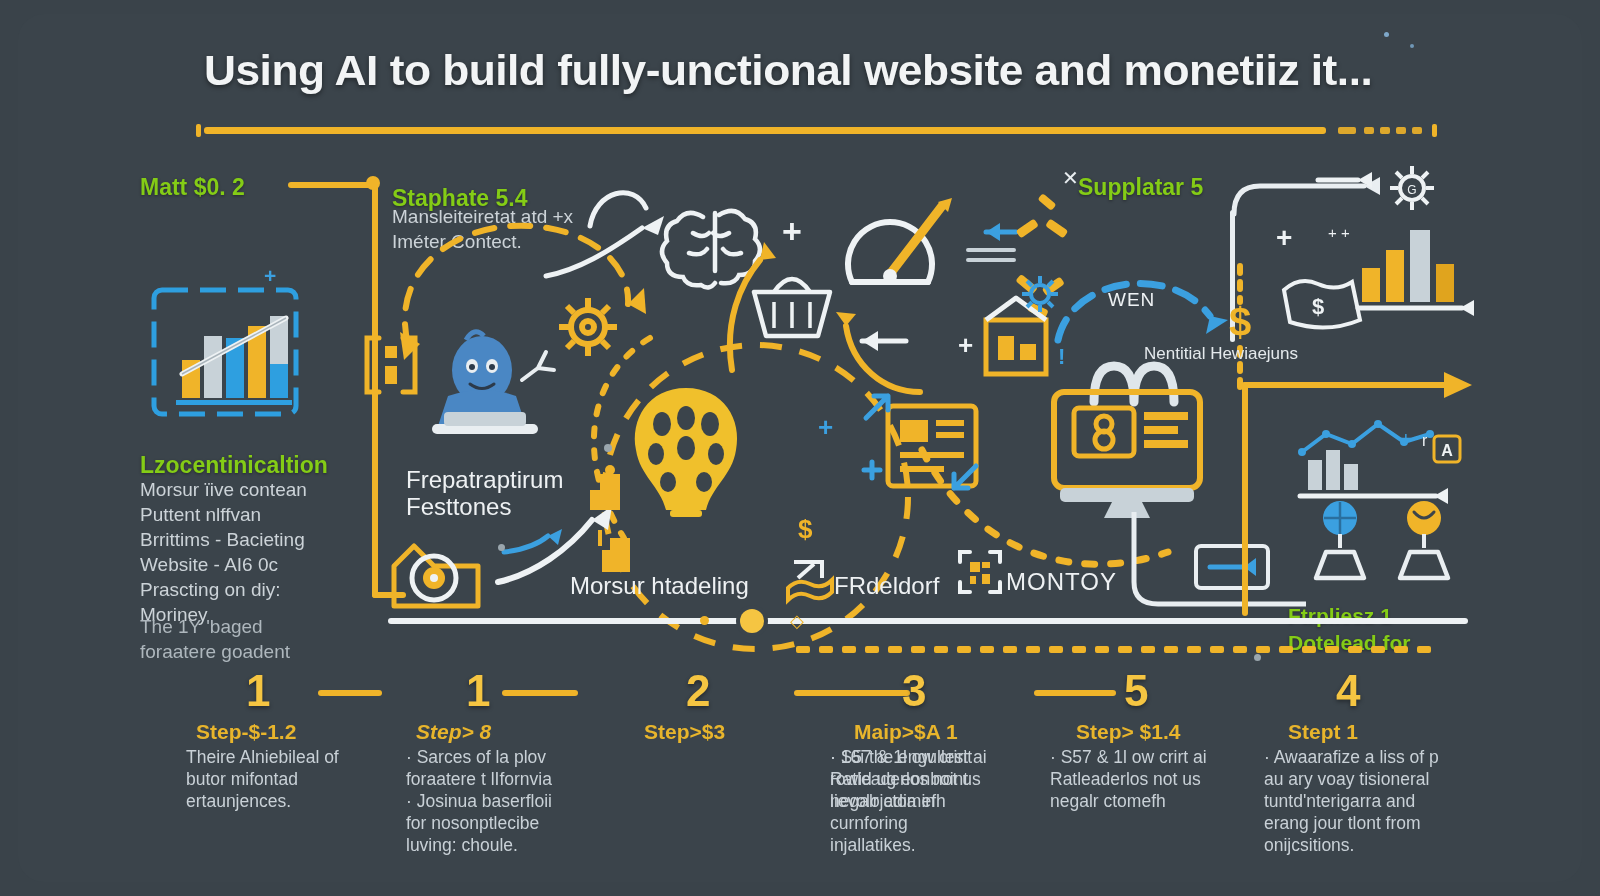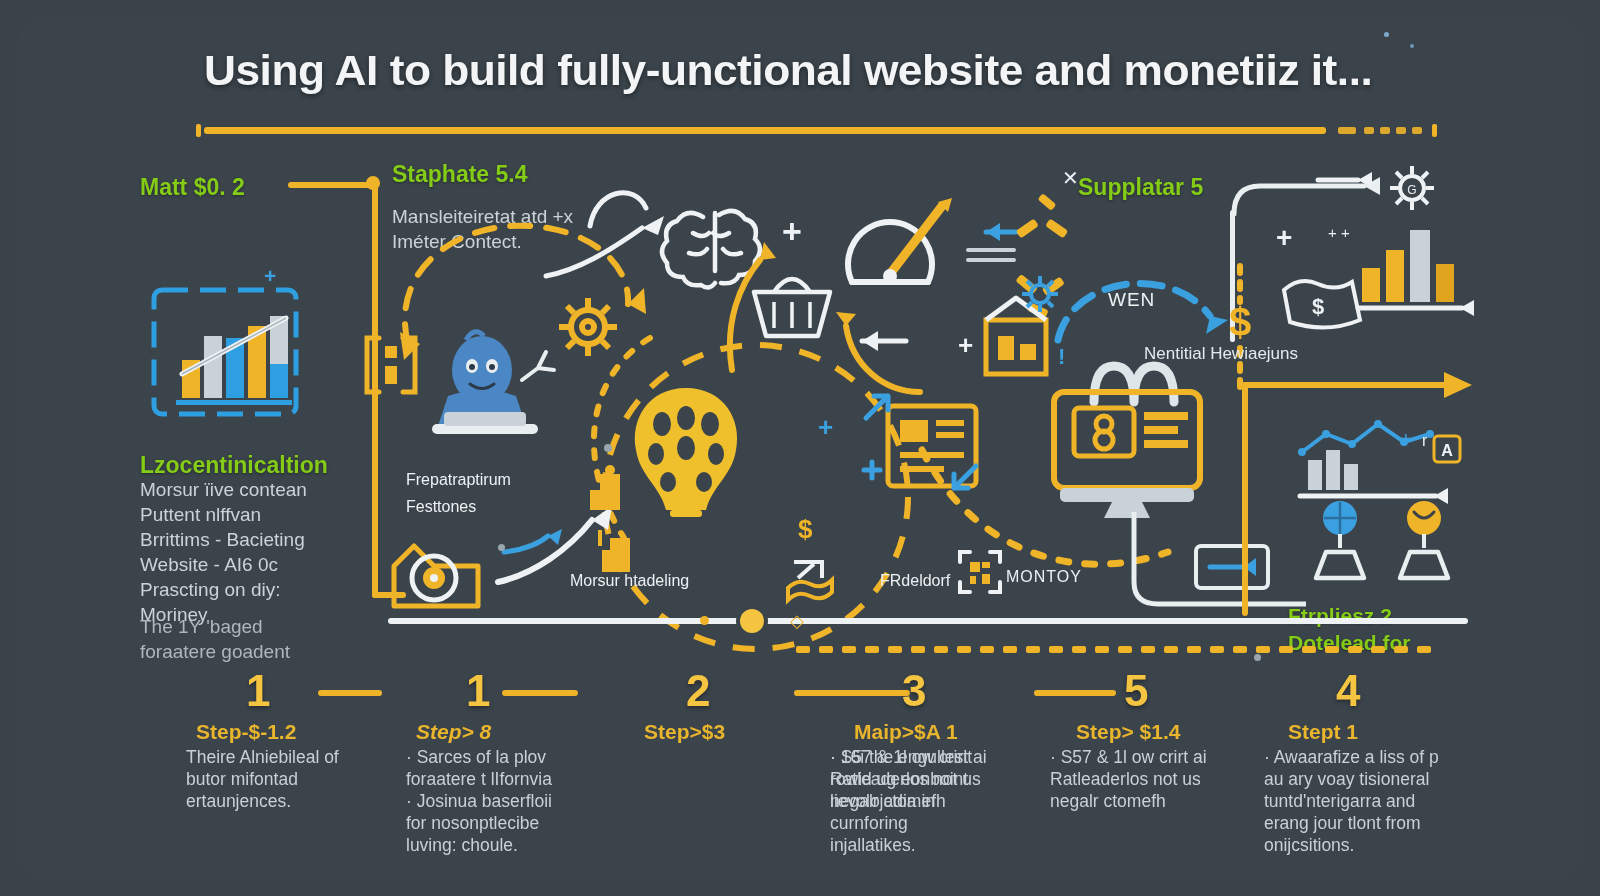--- a/index.html
+++ b/index.html
@@ -27,21 +27,21 @@
   }
   #titlerule .bar{position:absolute;left:8px;top:3px;width:1122px;height:7px;background:#f0b429;border-radius:3px;}
   #titlerule .cap{position:absolute;top:0;width:5px;height:13px;background:#f0b429;border-radius:2px;}
   #titlerule .dash{position:absolute;top:3px;height:7px;background:#f0b429;border-radius:2px;opacity:.9;}
 
   
   .head{color:#84cc16;font-weight:bold;font-size:23px;text-shadow:0 1px 3px rgba(0,0,0,.4);}
   .head.sm{font-size:21px;}
   .sub{color:#ccd3d8;font-size:19px;line-height:25px;}
   .sub.dim{color:#aeb7bd;}
-  .lbl{color:#eef1f3;font-size:16px;}
+  .lbl{color:#eef1f3;font-size:24px;}
   .lbl.small{font-size:17px;}
 
   .stepnum{color:#f5c542;font-weight:bold;font-size:44px;text-shadow:0 2px 4px rgba(0,0,0,.4);}
   .stephead{color:#e8b52c;font-weight:bold;font-size:21px;}
   .stepbody{color:#c9d1d7;font-size:17.5px;line-height:22px;}
 
   
   .hline{background:#f0b429;height:6px;border-radius:3px;}
   .vline{background:#f0b429;width:6px;border-radius:3px;}
   .wvline{background:#e9eef1;width:5px;border-radius:3px;}
@@ -106,21 +106,21 @@
   <div class="abs head" style="left:122px;top:438px;">Lzocentinicaltion</div>
   <div class="abs sub" style="left:122px;top:463px;width:215px;white-space:pre-line;">Morsur ïive contean
 Puttent nlffvan
 Brrittims - Bacieting
 Website - AI6 0c
 Prascting on diy:
 Moriney</div>
   <div class="abs sub dim" style="left:122px;top:600px;width:215px;white-space:pre-line;">The 1Y 'baged
 foraatere goadent</div>
 
-  <div class="abs head" style="left:374px;top:147px;">Staphate 5.4</div>
+  <div class="abs head" style="left:374px;top:171px;">Staphate 5.4</div>
   <div class="abs sub" style="left:374px;top:190px;width:260px;white-space:pre-line;">Mansleiteiretat atd +x
 Iméter Contect.</div>
 
   <div class="abs" style="left:520px;top:160px;">
     <svg width="160" height="110" viewBox="0 0 160 110">
       <path d="M52 52 C58 16, 96 8, 108 34" stroke="#eef2f4" stroke-width="5" fill="none" stroke-linecap="round"></path>
       <path d="M8 102 C40 96, 70 78, 104 54" stroke="#eef2f4" stroke-width="5" fill="none" stroke-linecap="round"></path>
       <path d="M104 54 l22 -12 l-6 19 z" fill="#eef2f4"></path>
     </svg>
   </div>
@@ -395,21 +395,21 @@
       <path d="M6 80 C42 72, 76 48, 100 18" stroke="#eef2f4" stroke-width="6" fill="none" stroke-linecap="round"></path>
       <path d="M100 18 l20 -14 l-4 24 z" fill="#eef2f4"></path>
       <path d="M12 50 C30 48, 44 44, 56 34" stroke="#3ba0e0" stroke-width="5" fill="none" stroke-linecap="round"></path>
       <path d="M56 34 l14 -7 l-4 16 z" fill="#3ba0e0"></path>
     </svg>
   </div>
 
   <div class="abs lbl" style="left:388px;top:452px;width:190px;line-height:27px;white-space:pre-line;">Frepatraptirum
 Festtones</div>
   <div class="abs lbl" style="left:552px;top:558px;">Morsur htadeling</div>
-  <div class="abs lbl" style="left:816px;top:558px;padding-left:46px;">FRdeldorf</div>
+  <div class="abs lbl" style="left:816px;top:558px;">FRdeldorf</div>
   <div class="abs lbl" style="left:988px;top:554px;letter-spacing:1px;">MONTOY</div>
 
   <div class="abs" style="left:766px;top:540px;">
     <svg width="52" height="44" viewBox="0 0 52 44">
       <path d="M4 34 q10 -10 22 -4 q12 6 22 -4 v12 q-10 10 -22 4 q-12 -6 -22 4 z" fill="none" stroke="#f0b429" stroke-width="4"></path>
       <path d="M10 8 h28 v16" stroke="#eef2f4" stroke-width="4" fill="none"></path>
       <path d="M14 24 l16 -14" stroke="#eef2f4" stroke-width="4"></path>
     </svg>
   </div>
   <div class="abs" style="left:938px;top:534px;">
@@ -515,21 +515,21 @@
   </div>
   <div class="abs" style="left:1366px;top:484px;">
     <svg width="80" height="86" viewBox="0 0 80 86">
       <circle cx="40" cy="20" r="17" fill="#f0b429"></circle>
       <path d="M30 14 q10 12 20 0" stroke="#3b444b" stroke-width="3" fill="none" stroke-linecap="round"></path>
       <path d="M40 36 v14" stroke="#e9eef1" stroke-width="4"></path>
       <path d="M16 80 l10 -26 h28 l10 26 z" fill="none" stroke="#e9eef1" stroke-width="4.5" stroke-linejoin="round"></path>
     </svg>
   </div>
 
-  <div class="abs head sm" style="left:1270px;top:588px;width:180px;line-height:27px;white-space:pre-line;">Ftrpliesz 2
+  <div class="abs head sm" style="left:1270px;top:588px;width:180px;line-height:27px;white-space:pre-line;">Ftrpliesz 1
 Dotelead for</div>
 
   <div class="abs" id="timeline"></div>
   <div class="abs" id="timeline-dot"></div>
   <div class="abs dot" style="left:682px;top:602px;width:9px;height:9px;background:#f0b429;"></div>
   <div class="abs" style="left:772px;top:596px;color:#f0b429;font-size:18px;">◇</div>
 
   <div class="abs dashrow" style="left:778px;top:632px;">
     <i></i>
         <i></i>

